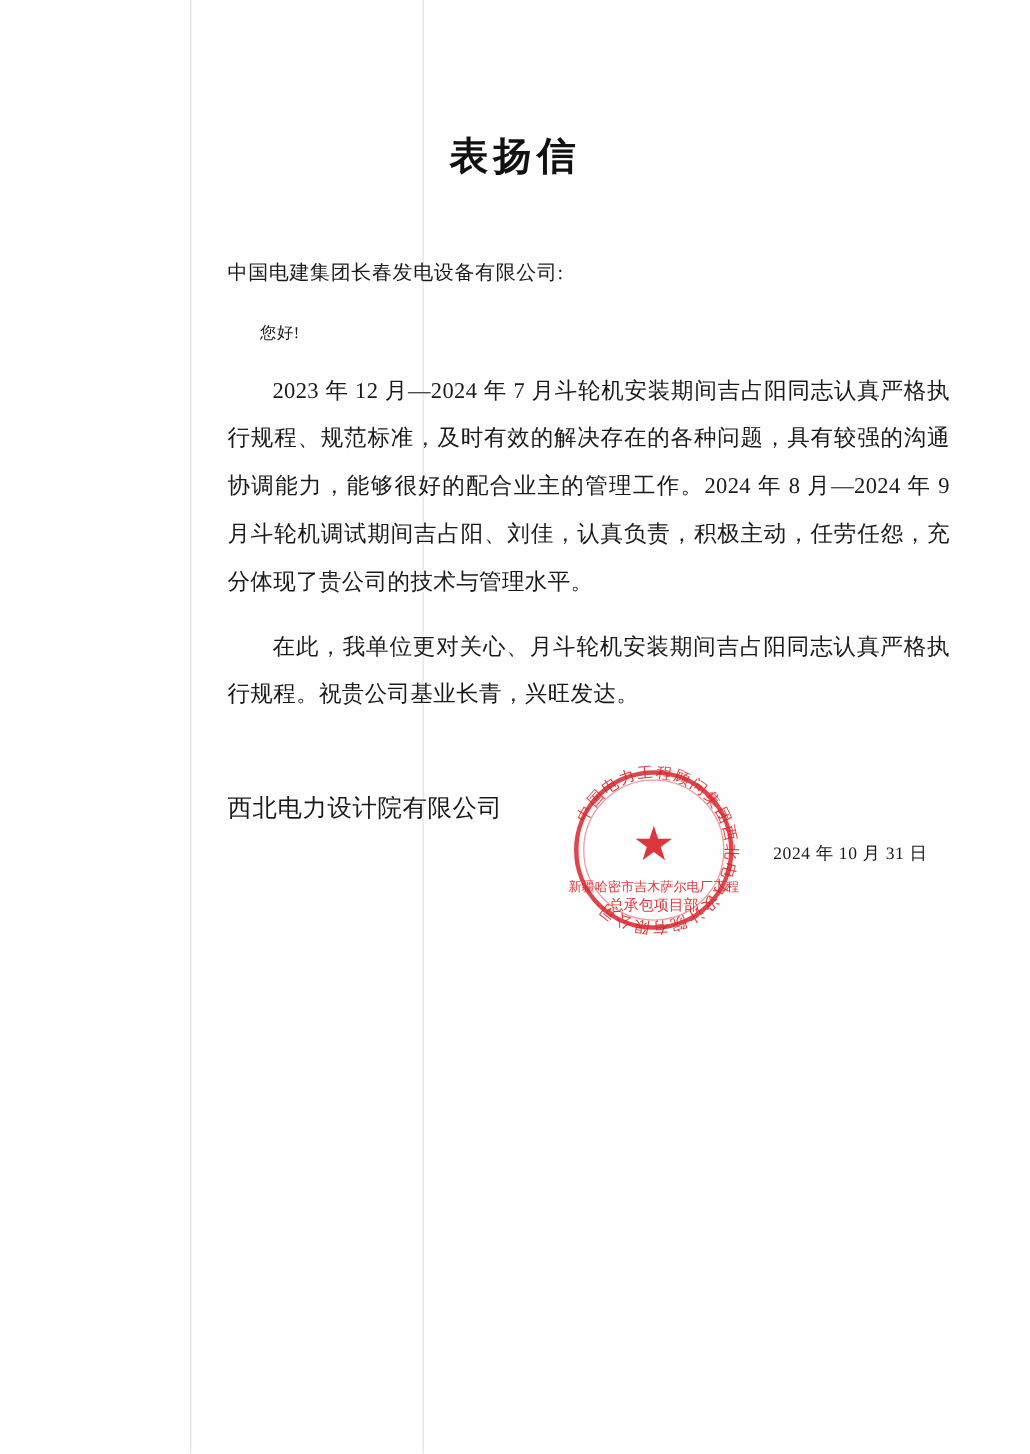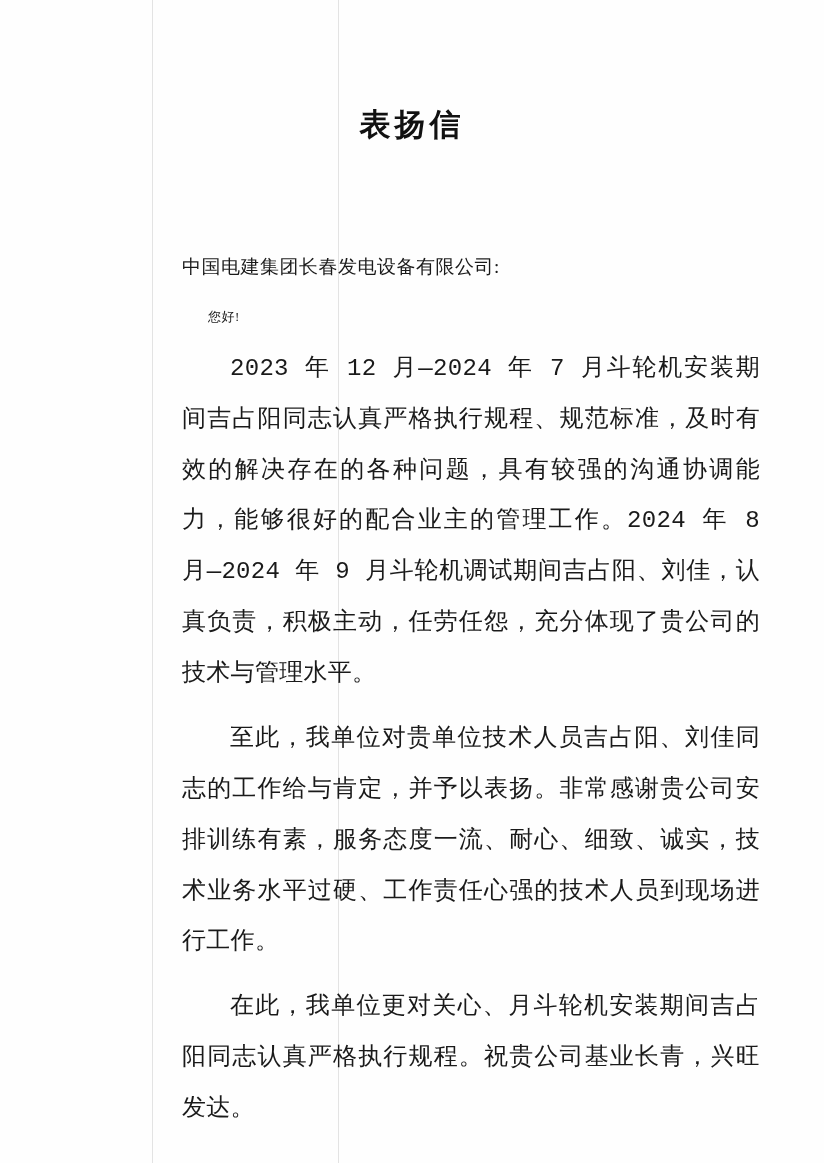--- a/index.html
+++ b/index.html
@@ -53,43 +53,42 @@
   }
 
   .body-block {
     margin: 0 auto;
     width: 578px;
     padding-left: 118px;
     box-sizing: content-box;
   }
 
   .salutation {
-    font-size: 19px;
+    font-size: 16px;
     line-height: 1.9;
-    margin-top: 103px;
+    margin-top: 58px;
     letter-spacing: 0.5px;
   }
 
   .greeting {
     font-size: 13px;
     line-height: 1.9;
     margin-top: 20px;
     text-indent: 2em;
     letter-spacing: 0.5px;
   }
 
   p.para {
-    font-size: 24px;
+    font-size: 18px;
     line-height: 2.12;
     text-indent: 2em;
     margin: 14px 0 0 0;
     text-align: justify;
     text-justify: inter-ideograph;
     letter-spacing: 0.3px;
-    font-family: Liberation Mono, monospace;
   }
 
   .signature-area {
     position: relative;
     width: 578px;
     margin: 0 auto;
     padding-left: 118px;
     margin-top: 54px;
     height: 180px;
   }
@@ -128,21 +127,20 @@
 
   <div class="content">
 
     <div class="doc-title">表扬信</div>
 
     <div class="body-block">
       <div class="salutation">中国电建集团长春发电设备有限公司:</div>
       <div class="greeting">您好!</div>
 
       <p class="para">2023 年 12 月—2024 年 7 月斗轮机安装期间吉占阳同志认真严格执行规程、规范标准，及时有效的解决存在的各种问题，具有较强的沟通协调能力，能够很好的配合业主的管理工作。2024 年 8 月—2024 年 9 月斗轮机调试期间吉占阳、刘佳，认真负责，积极主动，任劳任怨，充分体现了贵公司的技术与管理水平。</p>
-      <p class="para">至此，我单位对贵单位技术人员吉占阳、刘佳同志的工作给与肯定，并予以表扬。非常感谢贵公司安排训练有素，服务态度一流、耐心、细致、诚实，技术业务水平过硬、工作责任心强的技术人员到现场进行工作。</p>
       <p class="para">在此，我单位更对关心、月斗轮机安装期间吉占阳同志认真严格执行规程。祝贵公司基业长青，兴旺发达。</p>
     </div>
 
     <div class="signature-area">
 
       <div class="seal">
         <svg width="148" height="148" viewBox="0 0 148 148" xmlns="http://www.w3.org/2000/svg">
           <defs>
             <path id="sealArc" d="M 74,74 m -58,0 a 58,58 0 1,1 116,0 a 58,58 0 1,1 -116,0"></path>
           </defs>

